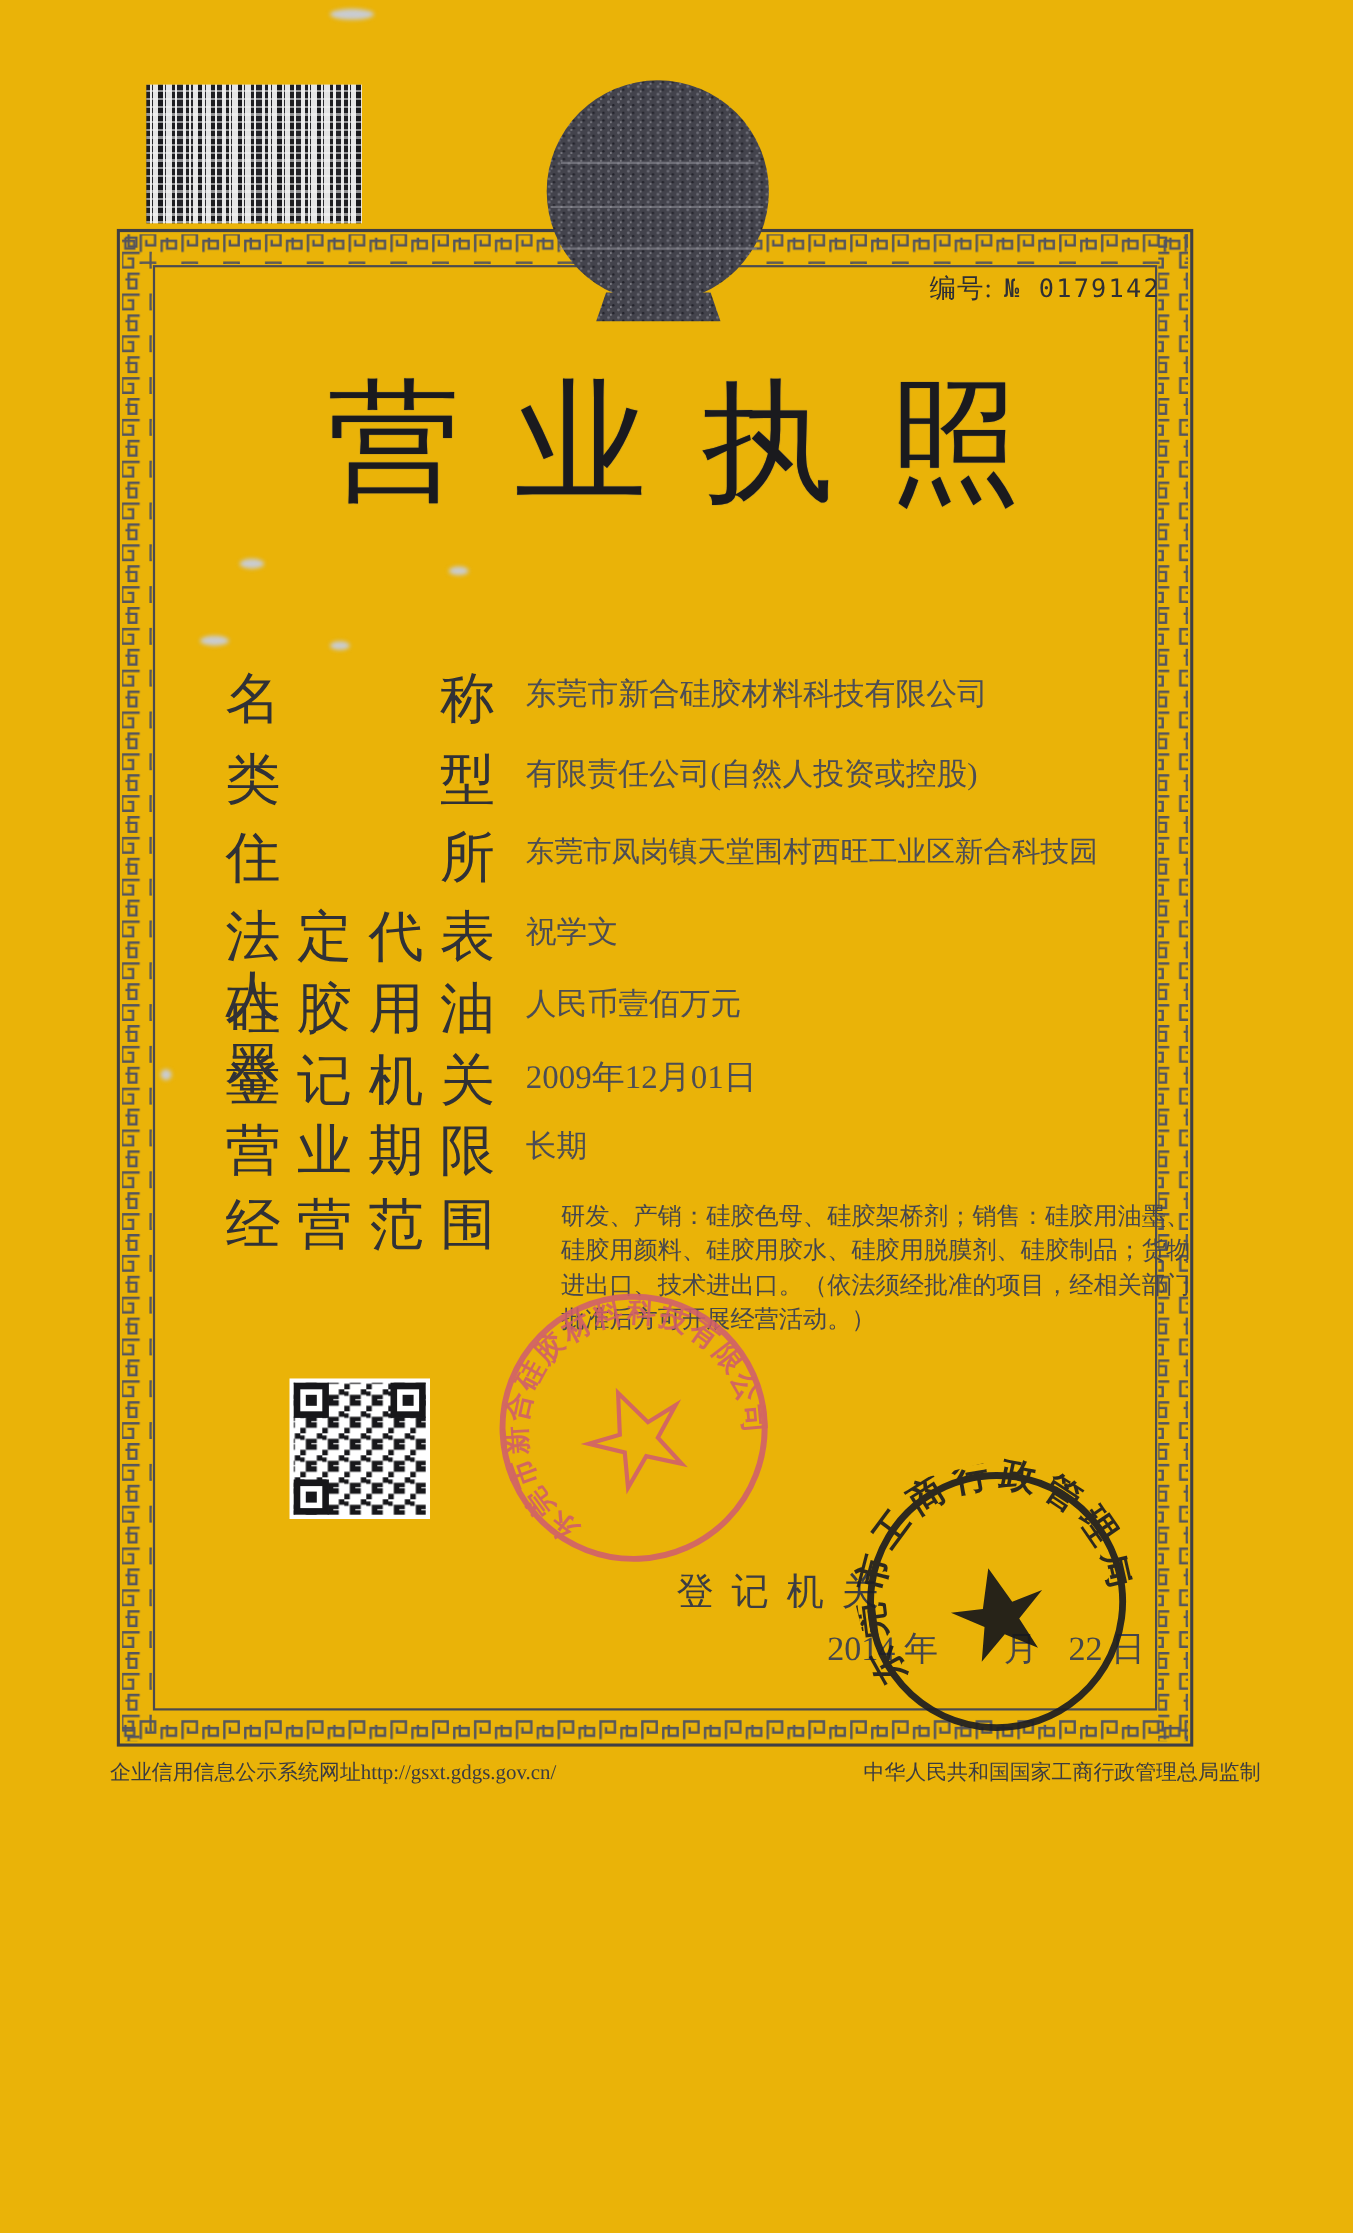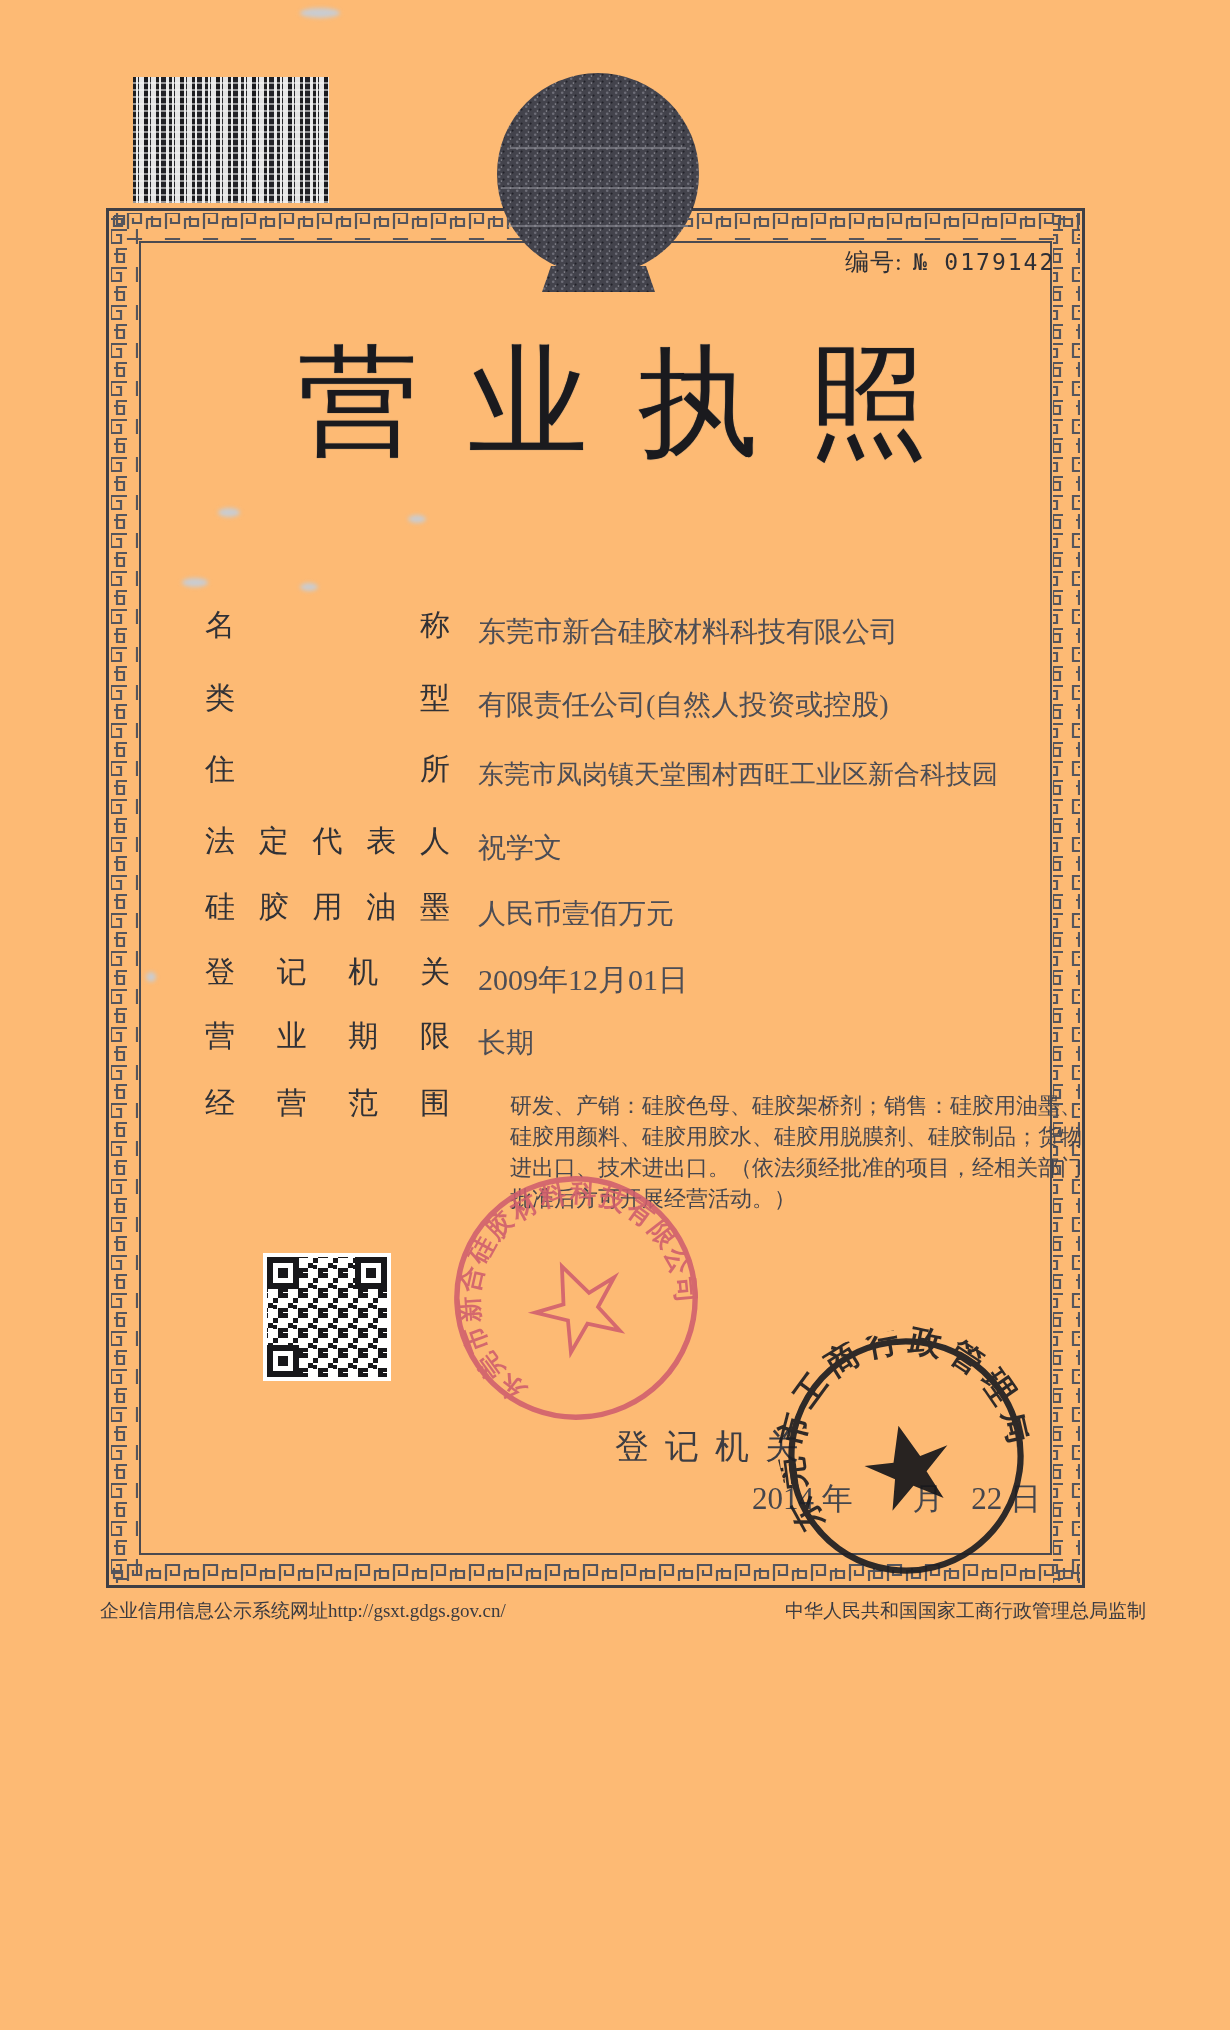--- a/index.html
+++ b/index.html
@@ -1,20 +1,20 @@
 <!DOCTYPE html>
 <html><head>
 <meta charset="utf-8">
 <style>
   html,body{margin:0;padding:0;}
   body{background:#ffffff;}
   .page{
     position:relative;
     width:1230px;height:2030px;
-    background:#fdba74;
+    background:#eab308;
     overflow:hidden;
     font-family:"Liberation Serif","DejaVu Serif",serif;
     color:#3b3c42;
   }
   
   .barcode{
     position:absolute;left:133px;top:77px;width:196px;height:126px;
     background:
       repeating-linear-gradient(0deg, rgba(255,255,255,.55) 0 2px, rgba(255,255,255,0) 2px 7px),
       repeating-linear-gradient(90deg,
@@ -46,21 +46,21 @@
   .regline .rlabel{
     position:absolute;left:480px;font-size:32px;letter-spacing:10px;color:#3a3b45;
   }
   .regline .rvalue{
     position:absolute;left:618px;top:-2px;font-size:38px;color:#3c3d47;letter-spacing:1px;
   }
   
   .row{position:absolute;left:0;width:1230px;}
   .flabel{
     position:absolute;left:205px;width:245px;
-    font-size:30px;color:#303136;line-height:1.1;
+    font-size:50px;color:#303136;line-height:1.1;
     text-align:justify;text-align-last:justify;
   }
   .fvalue{
     position:absolute;left:478px;width:590px;top:8px;
     font-size:28px;color:#4c4d55;line-height:1.15;
   }
   .fvalue.small{font-size:22px;line-height:31px;top:4px;color:#45464e;margin-left:32px;}
   
   .qr{position:absolute;left:263px;top:1253px;width:128px;height:128px;filter:blur(.3px);}
   

